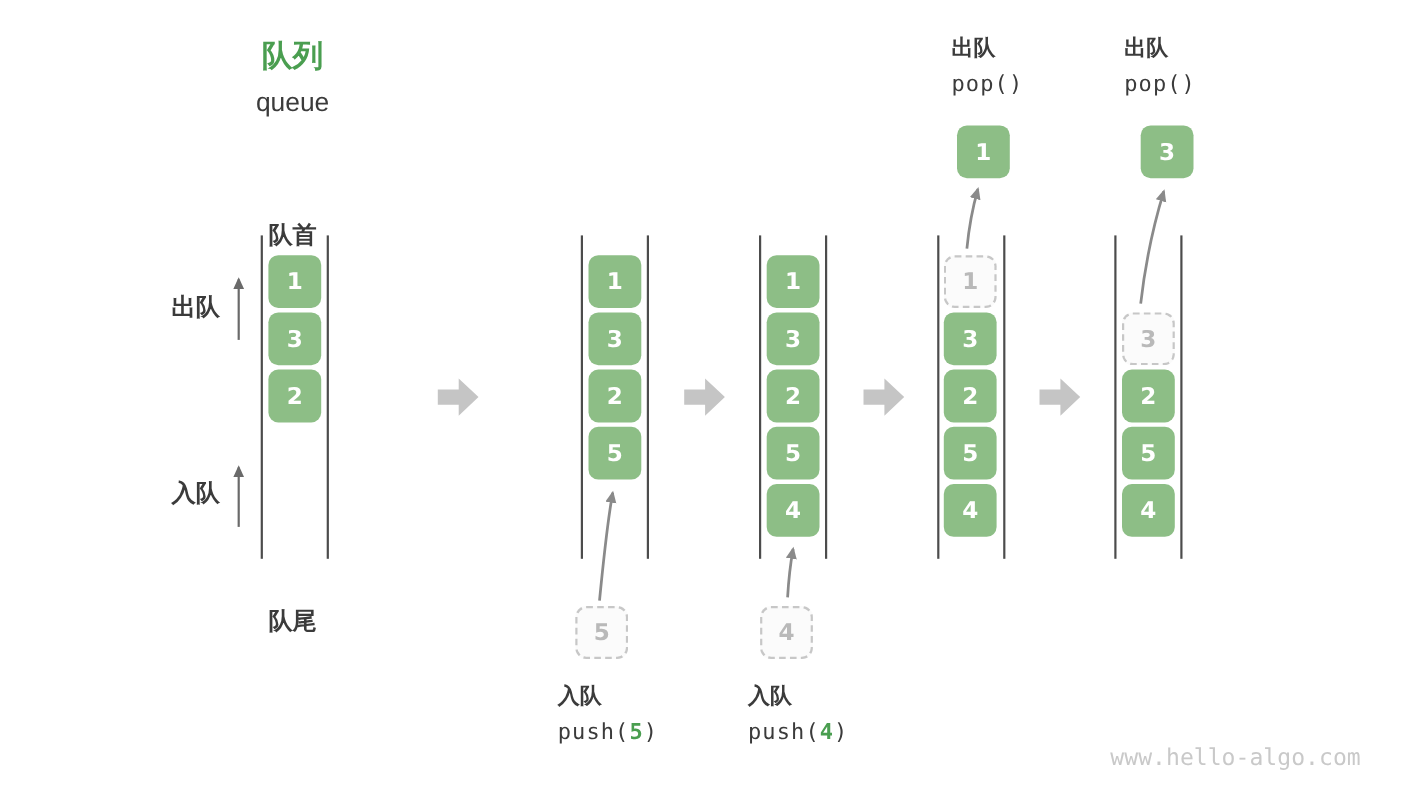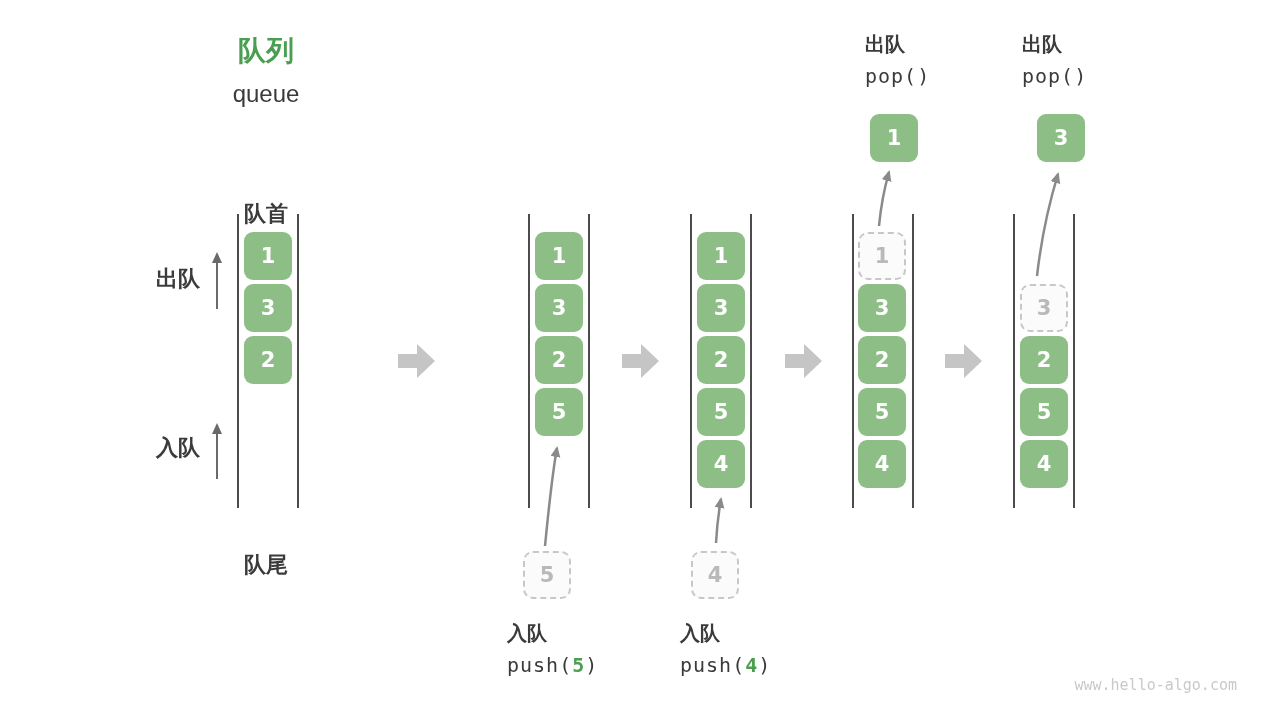--- a/index.html
+++ b/index.html
@@ -58,21 +58,21 @@
   .op-group { position: absolute; z-index: 3; }
   .op-zh { font-size: 20px; font-weight: 600; color: var(--text-dark, #3b3b3b); line-height: 26px; margin-bottom: 7px; }
   .op-code { font-family: "DejaVu Sans Mono", monospace; font-size: 20px; color: var(--text-dark, #3b3b3b); letter-spacing: 1px; }
   .op-code .arg { color: var(--accent-green, #4a9e50); font-weight: bold; }
 
   .watermark {
     position: absolute;
     top: 676px;
     right: 43px;
     font-family: "DejaVu Sans Mono", monospace;
-    font-size: 15px;
+    font-size: 21px;
     color: var(--watermark-gray, #c9c9c9);
     z-index: 3;
   }
 </style>
 </head>
 <body>
 
 <div id="canvas">
 
   <svg id="arrows" width="1280" height="720" viewBox="0 0 1280 720">

